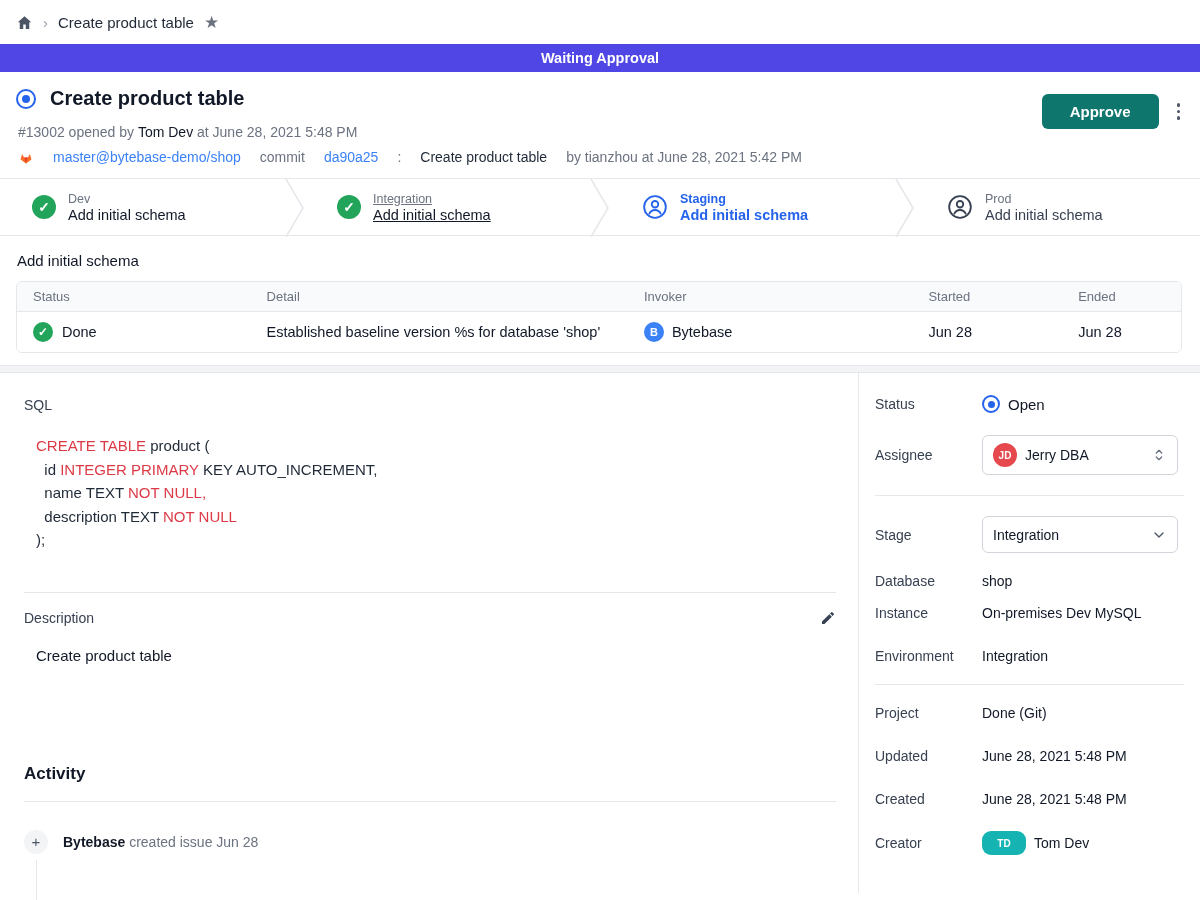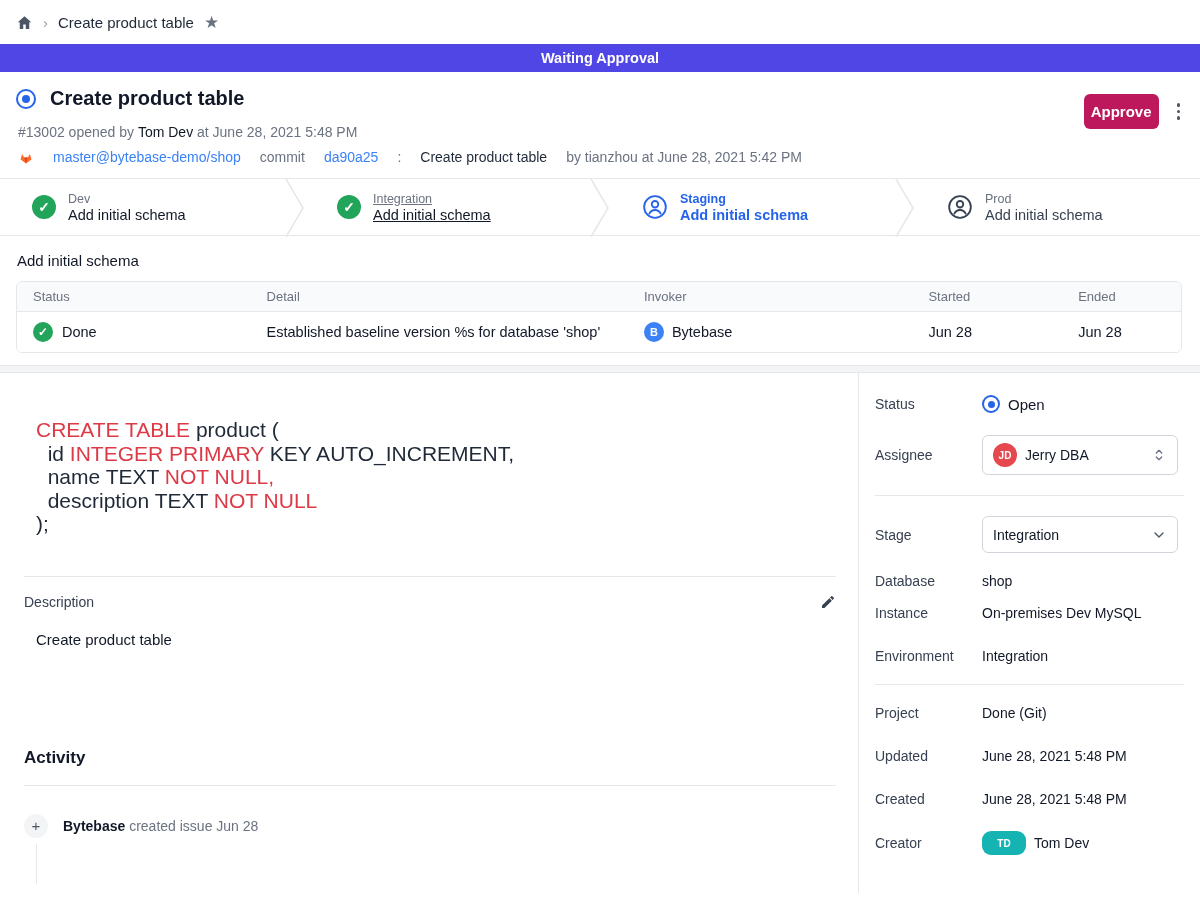--- a/index.html
+++ b/index.html
@@ -23,21 +23,21 @@
   .radio-icon { width:20px; height:20px; border:2px solid #2563eb; border-radius:50%;
     display:inline-flex; align-items:center; justify-content:center; flex:0 0 auto; }
   .radio-icon::after { content:""; width:8px; height:8px; background:#2563eb; border-radius:50%; }
   .issue-title { font-size:20px; font-weight:700; color:#111827; }
   .meta-line { margin:14px 0 0 2px; font-size:14px; color:#6b7280; }
   .meta-line .dark { color:#111827; font-weight:500; }
   .git-line { margin:9px 0 0 2px; font-size:14px; color:#6b7280; display:flex; align-items:center; gap:19px; flex-wrap:nowrap; }
   .link-blue { color:#3b82f6; cursor:pointer; }
   .git-line .dark { color:#1f2937; }
   .header-actions { position:absolute; right:16px; top:22px; display:flex; align-items:center; gap:14px; }
-  .btn-approve { background:#be185d; color:#fff; border:none; border-radius:6px; padding:9px 7px;
+  .btn-approve { background:#0f766e; color:#fff; border:none; border-radius:6px; padding:9px 28px;
     font-size:15px; font-weight:600; font-family:inherit; cursor:pointer; }
   .kebab { display:flex; flex-direction:column; gap:3px; padding:4px; cursor:pointer; }
   .kebab i { width:3.5px; height:3.5px; border-radius:50%; background:#4b5563; }
 
   
   .pipeline { display:flex; border-top:1px solid #e5e7eb; border-bottom:1px solid #e5e7eb; height:58px; }
   .stage { flex:1; display:flex; align-items:center; gap:12px; padding-left:32px; cursor:pointer; }
   .stage-sep { flex:0 0 auto; }
   .stage-texts { display:flex; flex-direction:column; gap:1px; }
   .stage-env { font-size:12.5px; color:#6b7280; }
@@ -68,21 +68,21 @@
 
   .section-strip { height:8px; background:#f3f4f6; border-top:1px solid #e5e7eb; border-bottom:1px solid #e5e7eb; margin-top:12px; }
 
   
   .lower { display:flex; height:520px; }
   .main-col { width:858px; padding:24px; }
   .side-col { width:342px; border-left:1px solid #e5e7eb; padding:22px 16px 0 16px; }
 
   
   .sql-label { font-size:14px; color:#374151; }
-  .sql-block { margin:21px 0 0 12px; font-size:21px; line-height:23.5px; color:#1f2937; }
+  .sql-block { margin:21px 0 0 12px; font-size:15px; line-height:23.5px; color:#1f2937; }
   .sql-line { white-space:pre-wrap; }
   .kw { color:#dc3a47; }
   .main-divider { border:none; border-top:1px solid #e5e7eb; margin:40px 0 0 0; width:812px; }
 
   
   .desc-head { display:flex; align-items:center; justify-content:space-between; margin-top:17px; width:812px; }
   .desc-label { font-size:14px; color:#374151; }
   .edit-btn { cursor:pointer; display:flex; }
   .desc-body { margin:21px 0 0 12px; font-size:15px; color:#111827; }
 
@@ -240,20 +240,21 @@
       <div class="col-ended">Jun 28</div>
     </div>
   </div>
 </div>
 
 <div class="section-strip"></div>
 
 <div class="lower">
 
   <div class="main-col">
+    <div class="sql-label">SQL</div>
     <div class="sql-block">
       <div class="sql-line"><span class="kw">CREATE TABLE</span><span> product (</span></div>
       <div class="sql-line"><span>  id </span><span class="kw">INTEGER PRIMARY</span><span> KEY AUTO_INCREMENT,</span></div>
       <div class="sql-line"><span>  name TEXT </span><span class="kw">NOT NULL,</span></div>
       <div class="sql-line"><span>  description TEXT </span><span class="kw">NOT NULL</span></div>
       <div class="sql-line"><span>);</span></div>
     </div>
 
     <hr class="main-divider">
 

